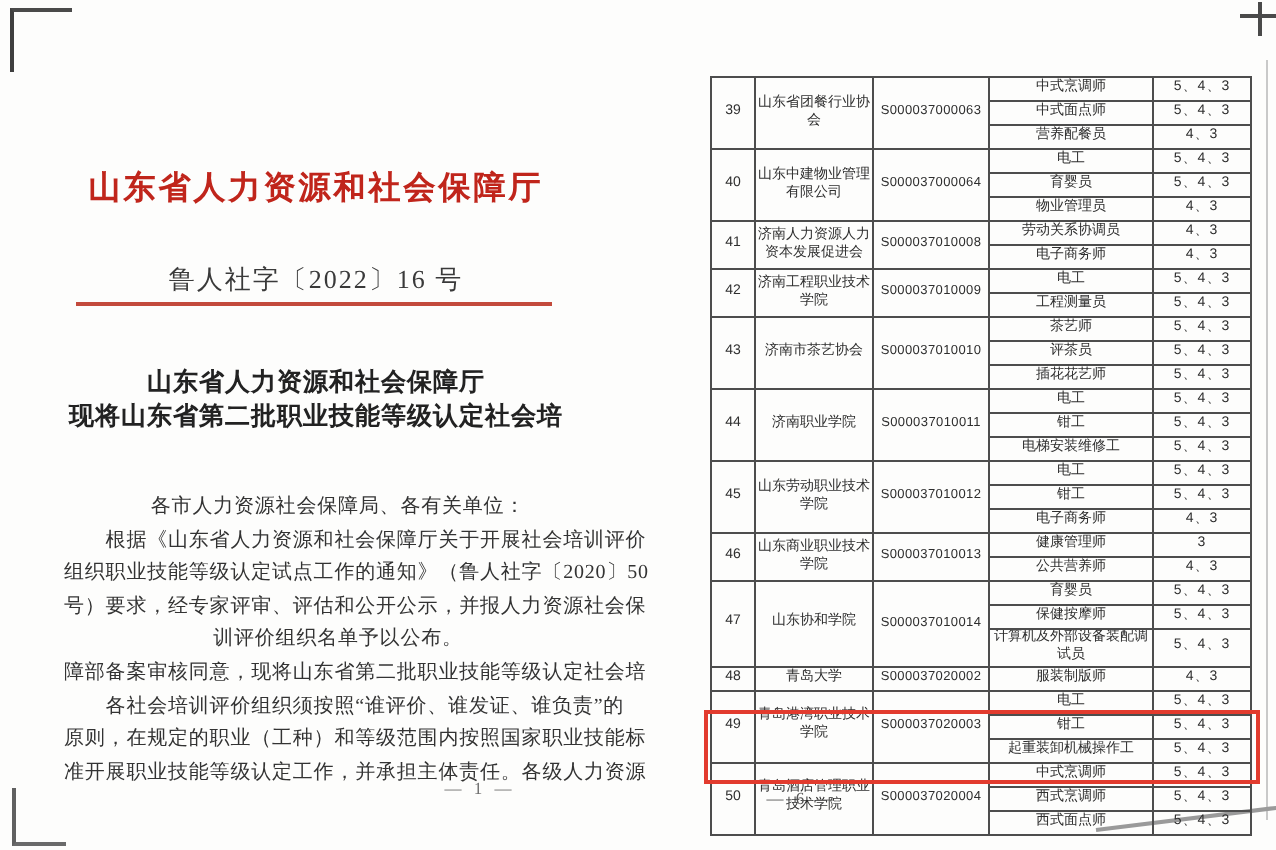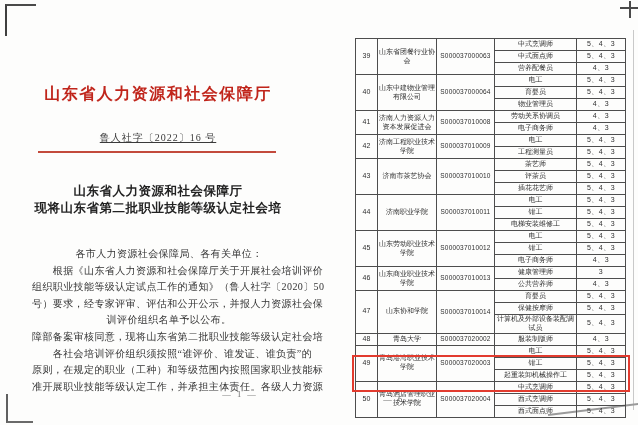--- a/index.html
+++ b/index.html
@@ -14,21 +14,21 @@
   
   #left-page{left:0;top:0;width:348px;height:377px;}
   .agency-header{
     position:absolute;left:12px;top:84px;width:292px;
     text-align:center;font-size:16px;font-weight:bold;
     letter-spacing:1.5px;color:#c0251b;
     font-family:"Liberation Sans","DejaVu Sans",sans-serif;
   }
   .doc-number{
     position:absolute;left:12px;top:131px;width:292px;
-    text-align:center;font-size:10px;color:#3a3a3a;letter-spacing:1px;text-decoration:underline;
+    text-align:center;font-size:13px;color:#3a3a3a;letter-spacing:1px;
   }
   .red-divider{
     position:absolute;left:38px;top:151px;width:238px;height:2px;
     background:#c34a3c;
   }
   .doc-title{
     position:absolute;left:12px;top:183px;width:292px;
     text-align:center;font-weight:bold;font-size:12.5px;
     line-height:16.5px;color:#222;letter-spacing:0.5px;
   }

